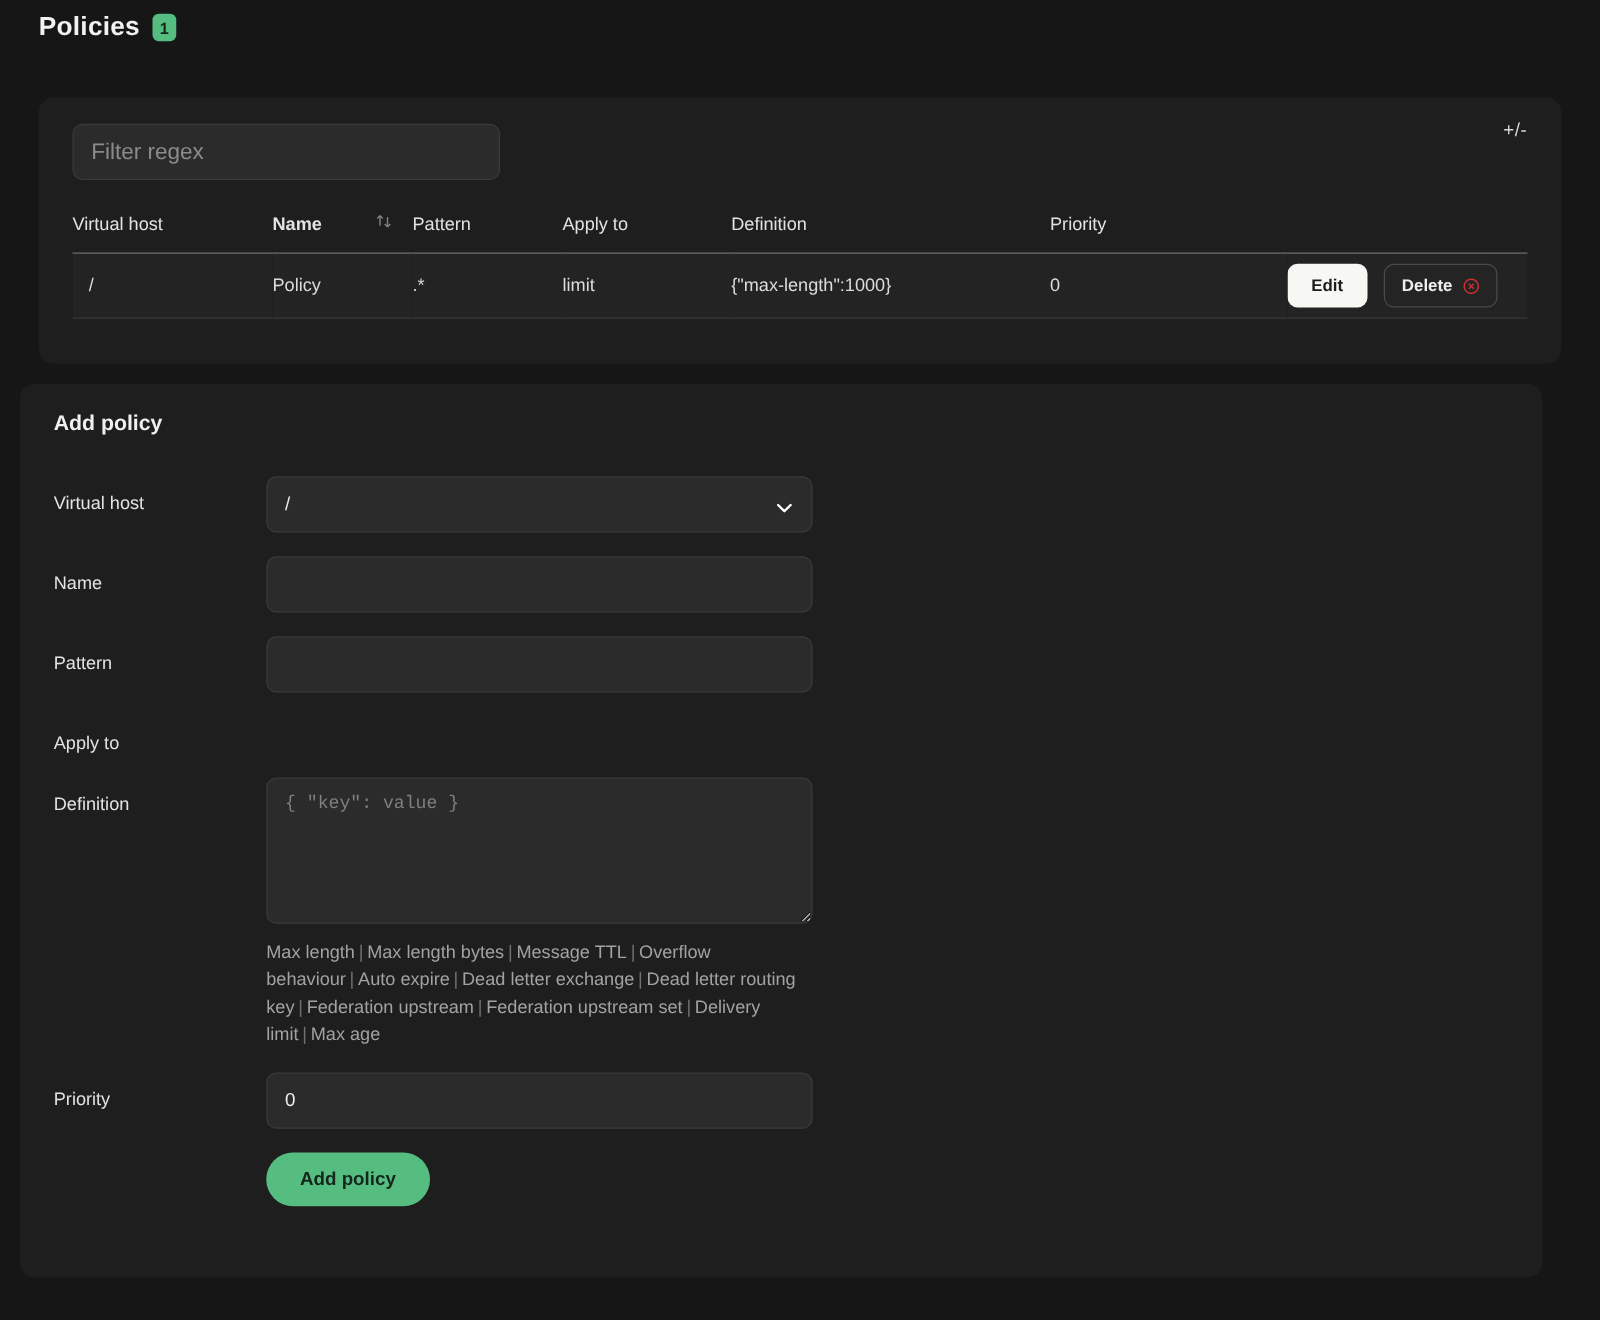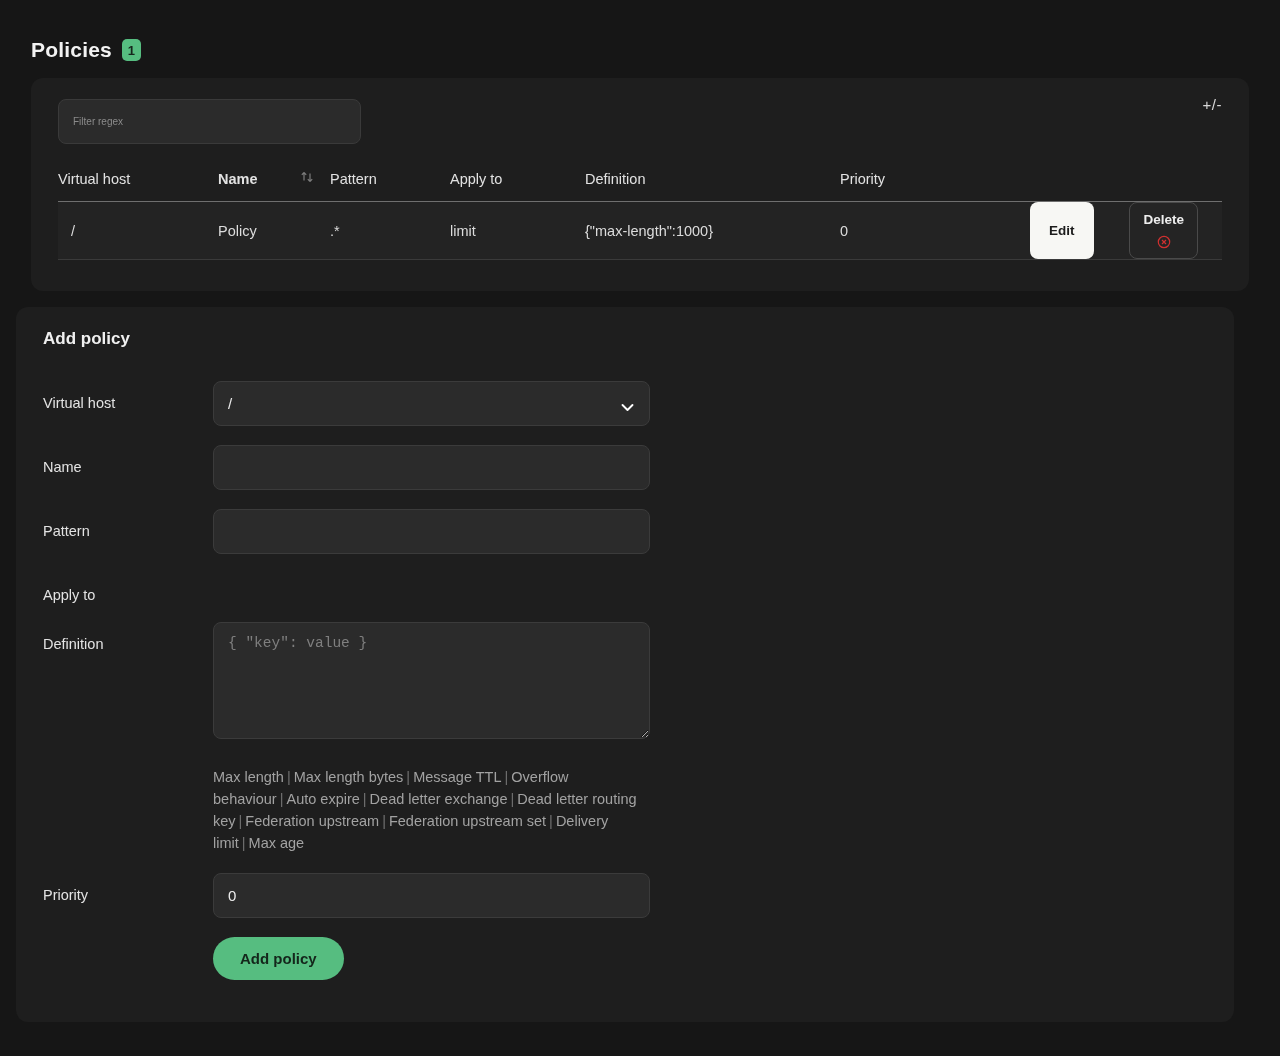--- a/index.html
+++ b/index.html
@@ -16,21 +16,21 @@
     position: relative;
     width: 1280px;
     height: 1056px;
     background: #161616;
   }
 
   
   .page-header {
     position: absolute;
     left: 31px;
-    top: 38px;
+    top: 10px;
     display: flex;
     align-items: center;
     gap: 10px;
   }
   .page-title {
     font-size: 21px;
     font-weight: bold;
     color: #f2f2f2;
     letter-spacing: 0.2px;
   }
@@ -66,28 +66,28 @@
     top: 307px;
     width: 1218px;
     height: 715px;
   }
 
   
   .filter-input {
     position: absolute;
     left: 27px;
     top: 21px;
-    width: 303px;
+    width: 342px;
     height: 45px;
     background: #2b2b2b;
     border: 1px solid #3a3a3a;
     border-radius: 8px;
     color: #84cc16;
     font-family: "Liberation Sans", sans-serif;
-    font-size: 10px;
+    font-size: 18px;
     padding: 0 14px;
     outline: none;
   }
   .filter-input::placeholder { color: #8b8b8b; }
 
   .plus-minus {
     position: absolute;
     right: 27px;
     top: 18px;
     font-size: 15px;
@@ -174,21 +174,20 @@
     gap: 8px;
     background: #242424;
     color: #eeeeee;
     border: 1px solid #4a4a4a;
     border-radius: 8px;
     font-family: "Liberation Sans", sans-serif;
     font-size: 13.5px;
     font-weight: bold;
     padding: 9px 13px;
     cursor: pointer;
-    flex-direction: column;
   }
   .x-circle-icon {
     display: inline-block;
     width: 14px;
     height: 14px;
     line-height: 1;
   }
 
   
   .section-title {
@@ -253,21 +252,21 @@
     font-family: "Liberation Mono", monospace;
     font-size: 14.5px;
     padding: 12px 14px;
     outline: none;
     resize: vertical;
     display: block;
   }
   .definition-area::placeholder { color: #7f7f7f; }
   .hint-links {
     width: 440px;
-    margin-top: 27px;
+    margin-top: 12px;
     font-size: 14.5px;
     line-height: 22px;
     color: #a2a2a2;
   }
   .hint-links a {
     color: #a2a2a2;
     text-decoration: none;
     cursor: pointer;
   }
   .hint-sep { color: #707070; padding: 0 3px; }

